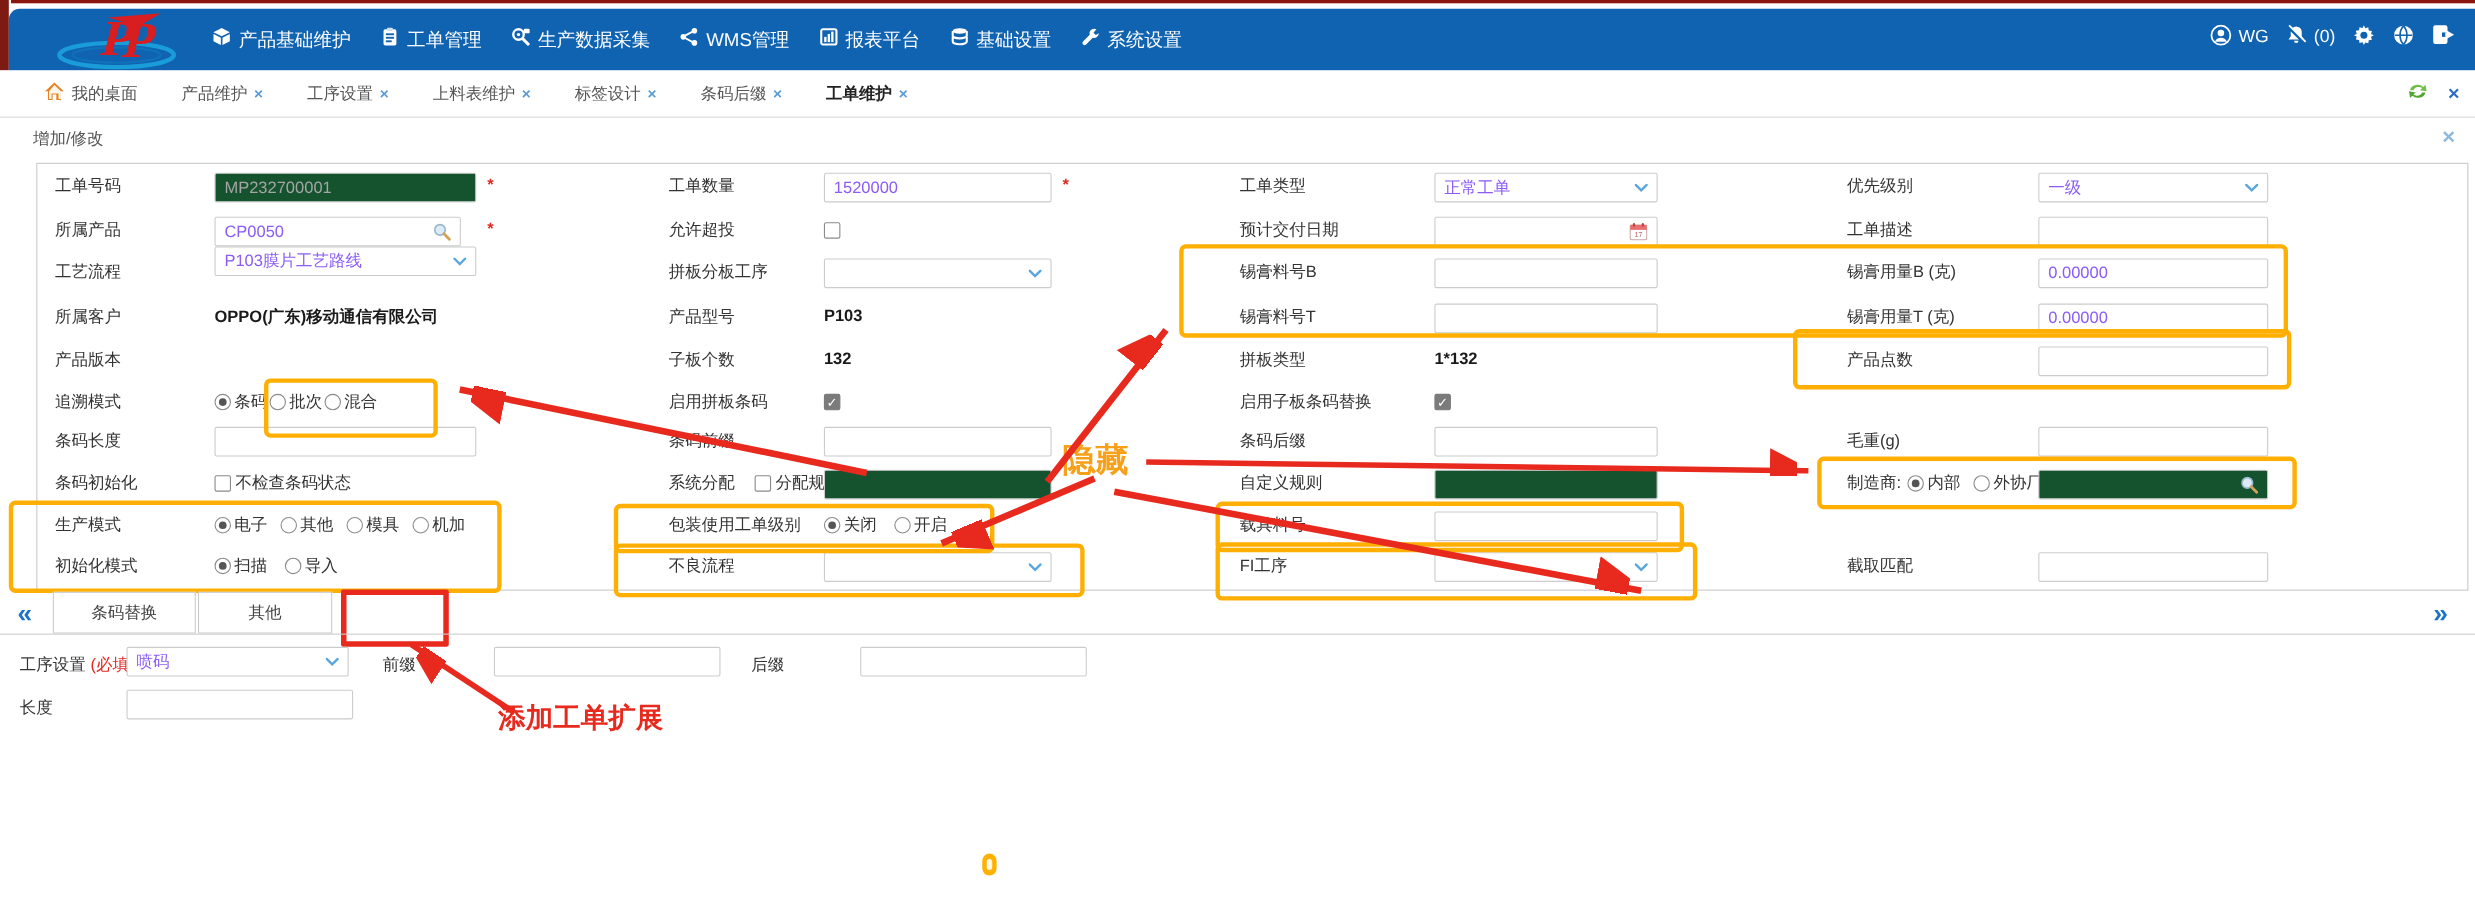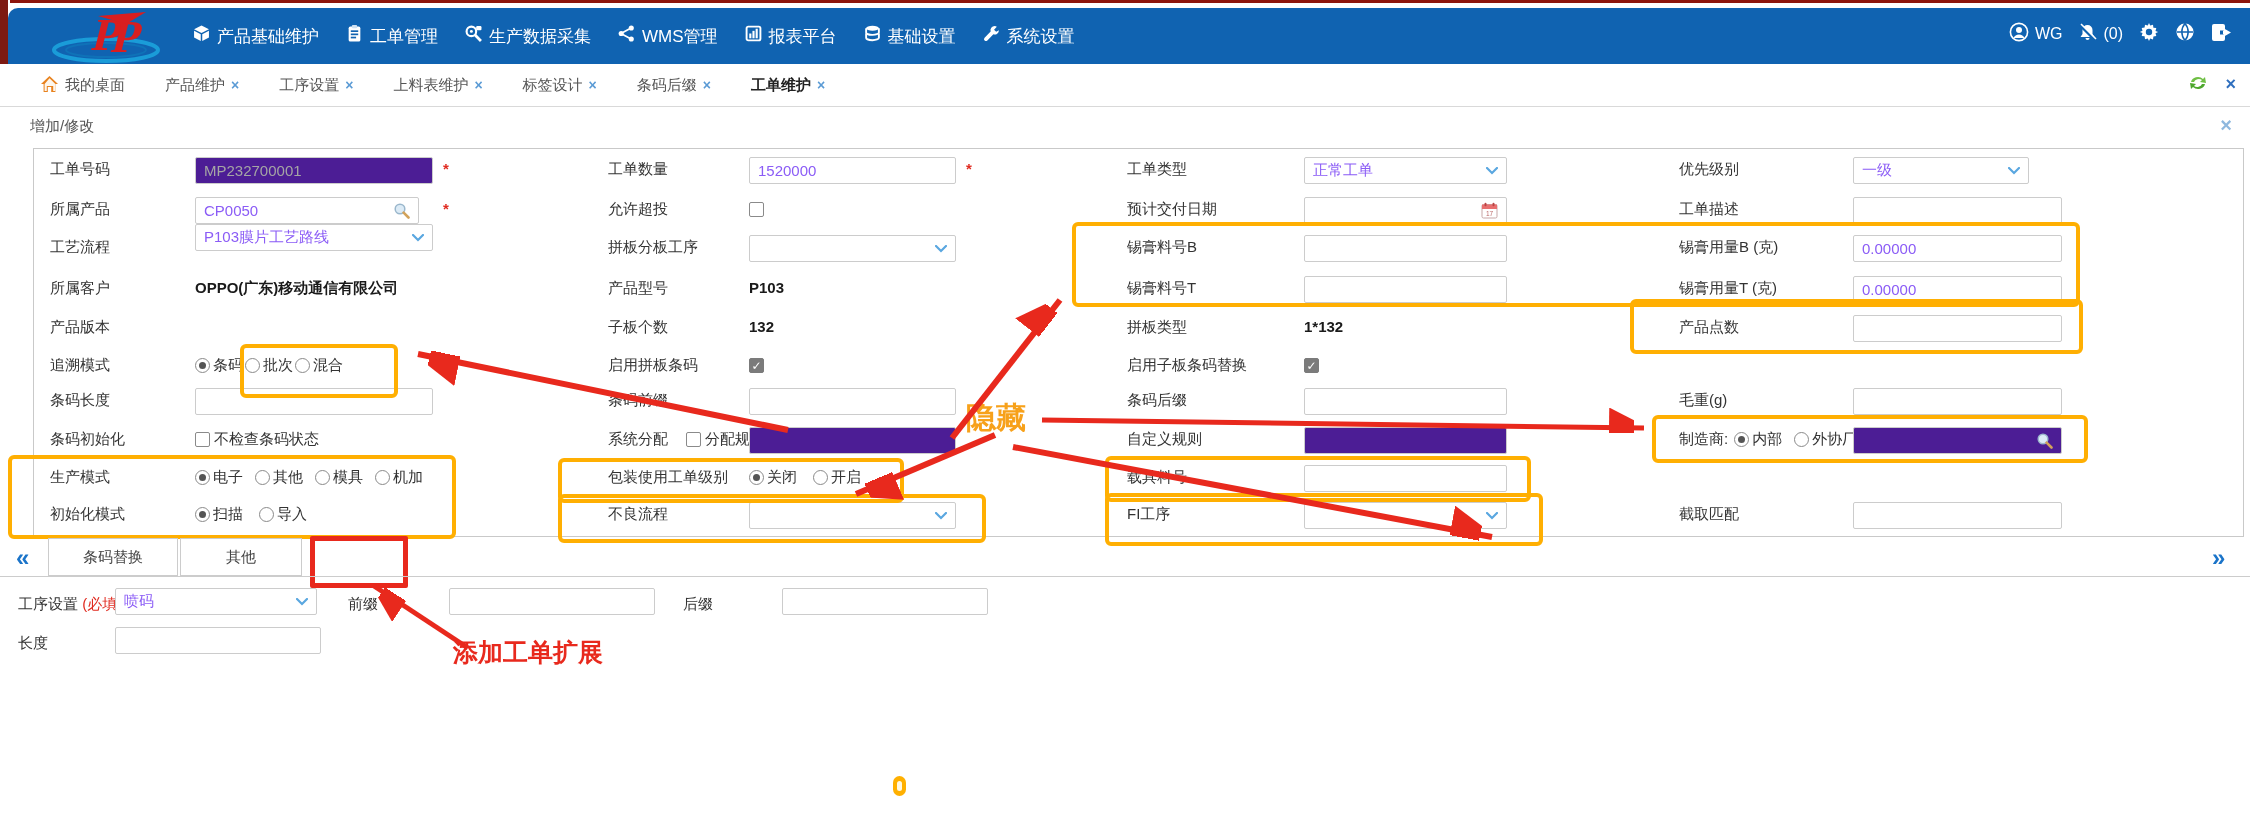--- a/index.html
+++ b/index.html
@@ -24,21 +24,21 @@
   
   .panel-title{position:absolute;left:30px;top:117px;font-size:15px;color:#555;}
   .panel-close{position:absolute;right:18px;top:114px;color:#8fb8de;font-size:20px;font-weight:bold;cursor:pointer;}
   .formbox{position:absolute;left:33px;top:148px;width:2209px;height:387px;border:1px solid #c9c9c9;background:#fff;}
   
   .flabel{position:absolute;color:#333;white-space:nowrap;}
   .ftext{position:absolute;white-space:nowrap;color:#1a1a1a;}
   .ftext.bold{font-weight:bold;}
   .inp{position:absolute;border:1px solid #ccc;border-radius:2px;background:#fff;height:27px;box-sizing:border-box;
        display:flex;align-items:center;padding:0 8px;color:#8b5cf6;}
-  .inp.disabled{background:#4c1d95;color:#a5a5a5;}
+  .inp.disabled{background:#14532d;color:#a5a5a5;}
   .inp .val{overflow:hidden;white-space:nowrap;flex:1;}
   .inp .icon-r{margin-left:auto;display:flex;align-items:center;}
   .req{position:absolute;color:#e02b20;font-weight:bold;}
   .radio-row{position:absolute;display:flex;align-items:center;white-space:nowrap;}
   .radio{display:inline-flex;align-items:center;margin-right:12px;cursor:pointer;}
   .radio .rb{width:15px;height:15px;border:1.5px solid #8a8a8a;border-radius:50%;box-sizing:border-box;
              display:inline-flex;align-items:center;justify-content:center;background:#fff;margin-right:3px;}
   .radio.sel .rb::after{content:"";width:7px;height:7px;border-radius:50%;background:#555;}
   .cb{width:15px;height:15px;border:1.5px solid #8a8a8a;border-radius:2px;box-sizing:border-box;background:#fff;
       display:inline-flex;align-items:center;justify-content:center;cursor:pointer;}
@@ -406,21 +406,21 @@
       <div class="flabel" style="left:1127px;top:505px;"><span>FI工序</span></div>
       <div class="inp" style="left:1304px;top:502px;width:203px;">
         <span class="val"></span>
         <span class="icon-r chev">
           <svg width="12" height="8" viewBox="0 0 12 8">
             <path d="M1 1 L6 6 L11 1" stroke="#5aa7e0" stroke-width="2.2" fill="none" stroke-linecap="round"></path>
           </svg>
         </span>
       </div>
       <div class="flabel" style="left:1679px;top:160px;"><span>优先级别</span></div>
-      <div class="inp" style="left:1853px;top:157px;width:176px;">
+      <div class="inp" style="left:1853px;top:157px;width:209px;">
         <span class="val">一级</span>
         <span class="icon-r chev">
           <svg width="12" height="8" viewBox="0 0 12 8">
             <path d="M1 1 L6 6 L11 1" stroke="#5aa7e0" stroke-width="2.2" fill="none" stroke-linecap="round"></path>
           </svg>
         </span>
       </div>
       <div class="flabel" style="left:1679px;top:200px;"><span>工单描述</span></div>
       <div class="inp" style="left:1853px;top:197px;width:209px;">
         <span class="val"></span>

